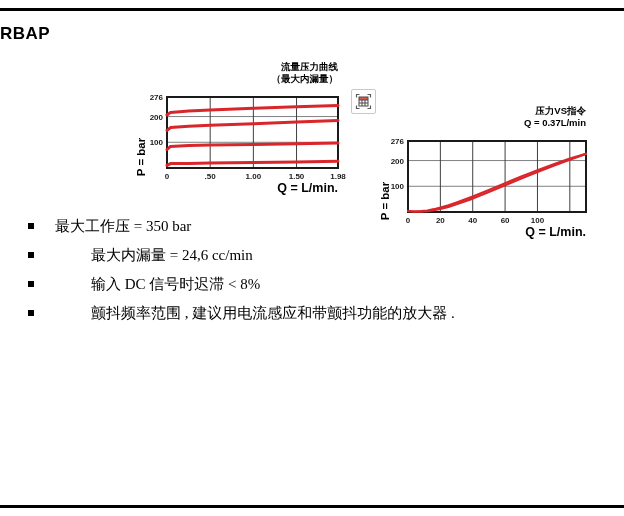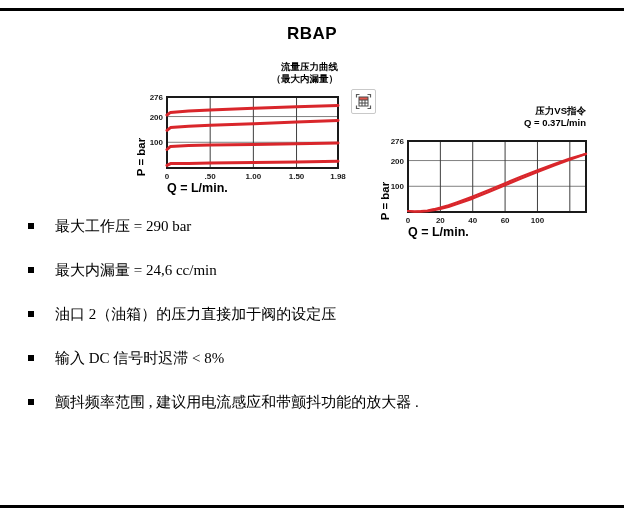--- a/index.html
+++ b/index.html
@@ -1,42 +1,42 @@
 <!DOCTYPE html>
 <html><head>
 <meta charset="utf-8">
 <style>
   html,body{margin:0;padding:0;background:#fff;}
   .page{position:relative;width:624px;height:516px;background:#fff;overflow:hidden;
         font-family:"Liberation Sans","DejaVu Sans",sans-serif;color:#111;}
   .rule{position:absolute;left:0;width:624px;height:3px;background:#000;}
   .rule-top{top:8px;}
   .rule-bottom{top:505px;}
-  .page-title{position:absolute;top:24px;left:0;width:624px;text-align:center;
+  .page-title{position:absolute;top:24px;left:0;width:624px;text-align:left;
               font-size:17px;font-weight:bold;letter-spacing:.5px;color:#000;}
   .chart{position:absolute;top:61px;}
   .chart-left{left:128px;width:222px;}
   .chart-right{left:376px;width:224px;margin-top:44px;}
   .chart-title,.chart-subtitle{font-size:9.5px;font-weight:bold;line-height:12px;text-align:right;color:#000;}
   .chart-left .chart-title,.chart-left .chart-subtitle{margin-left:39px;width:171px;}
   .chart-right .chart-title,.chart-right .chart-subtitle{margin-left:32px;width:178px;}
   svg.plot{display:block;}
   .ylabel{position:absolute;font-size:11.5px;font-weight:bold;white-space:nowrap;color:#000;
           transform:translate(-50%,-50%) rotate(-90deg);}
   .chart-left .ylabel{left:13px;top:96px;}
   .chart-right .ylabel{left:9px;top:96px;}
-  .xlabel{font-size:12.5px;font-weight:bold;text-align:left;margin-top:0;color:#000;}
+  .xlabel{font-size:12.5px;font-weight:bold;text-align:right;margin-top:0;color:#000;}
   .chart-left .xlabel{margin-left:39px;width:171px;}
   .chart-right .xlabel{margin-left:32px;width:178px;}
   .obj-icon{position:absolute;left:351px;top:89px;width:25px;height:25px;background:#fff;
             border:1px solid #c9c9c9;border-radius:2px;box-sizing:border-box;}
   .bullets{position:absolute;left:26px;top:216px;width:566px;list-style:none;margin:0;padding:0;}
   .bullet-item{display:flex;font-family:"Liberation Serif","DejaVu Serif",serif;
                font-size:15px;line-height:21px;color:#000;}
-  .bullet-item + .bullet-item{margin-top:23px;}
+  .bullet-item + .bullet-item{margin-top:8px;gap:36px;}
   .bullet-sq{flex:0 0 6px;width:6px;height:6px;background:#000;margin:7px 21px 0 2px;}
   .bullet-text{flex:1;}
 </style>
 </head>
 <body>
 
 <div class="page">
 
   <div class="rule rule-top"></div>
 
@@ -102,33 +102,27 @@
         <text x="129.09090909090907" y="94" text-anchor="middle" font-size="8" font-weight="700" fill="#1a1a1a">60</text>
         <text x="161.45454545454547" y="94" text-anchor="middle" font-size="8" font-weight="700" fill="#1a1a1a">100</text>
       </svg>
     <div class="xlabel">Q = L/min.</div>
   </div>
 
   <ul class="bullets">
       <li class="bullet-item">
         <span class="bullet-sq"></span>
         <div class="bullet-text">
-          <div>最大工作压 = 290 bar</div>
+          <div>最大工作压 = 350 bar</div>
         </div>
       </li>
       <li class="bullet-item">
         <span class="bullet-sq"></span>
         <div class="bullet-text">
           <div>最大内漏量 = 24,6 cc/min</div>
-        </div>
-      </li>
-      <li class="bullet-item">
-        <span class="bullet-sq"></span>
-        <div class="bullet-text">
-          <div>油口 2（油箱）的压力直接加于阀的设定压</div>
         </div>
       </li>
       <li class="bullet-item">
         <span class="bullet-sq"></span>
         <div class="bullet-text">
           <div>输入 DC 信号时迟滞 &lt; 8%</div>
         </div>
       </li>
       <li class="bullet-item">
         <span class="bullet-sq"></span>

